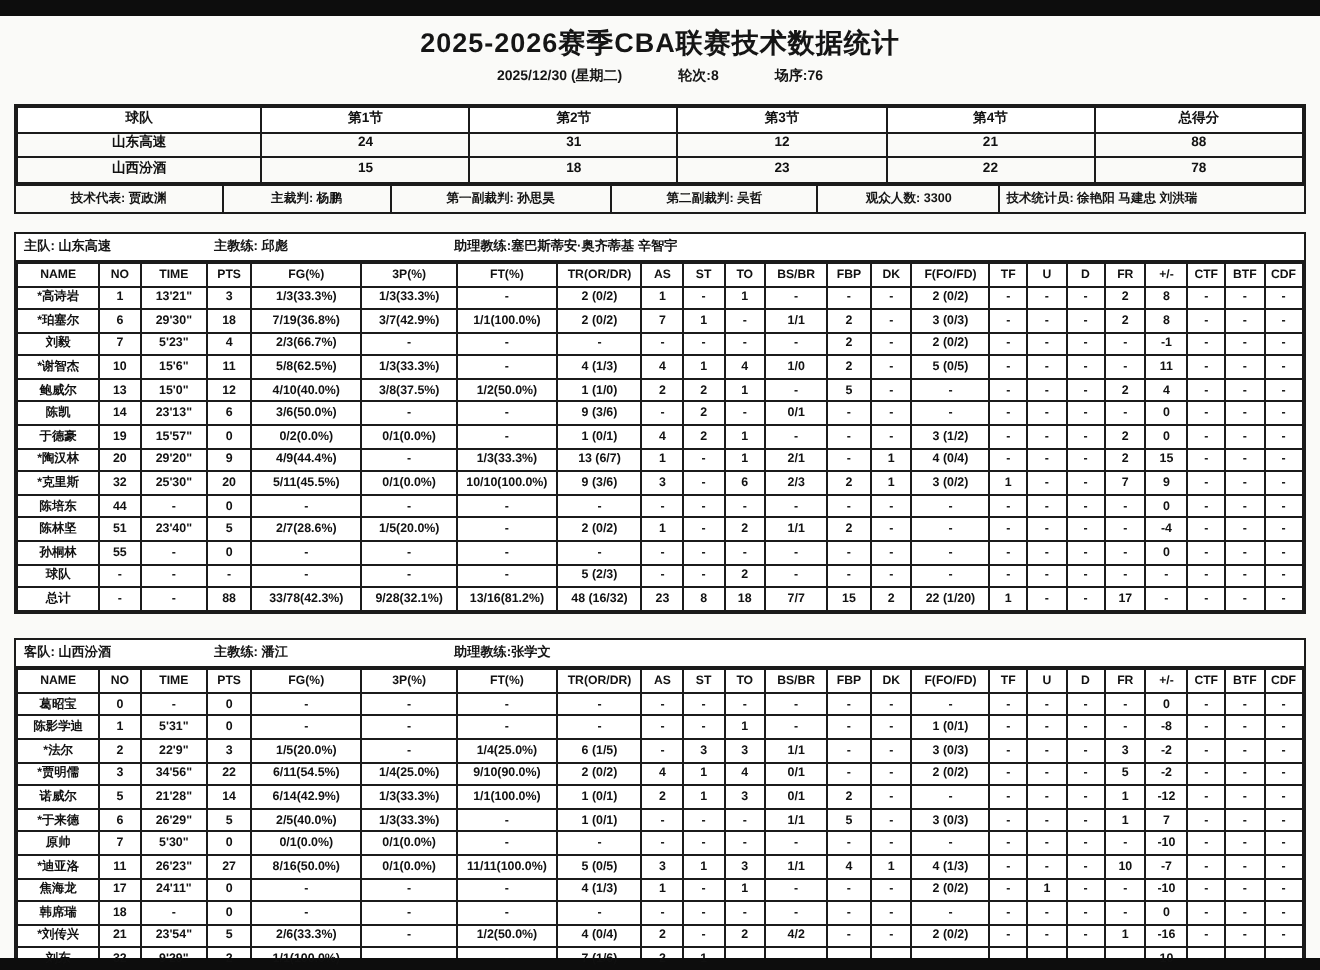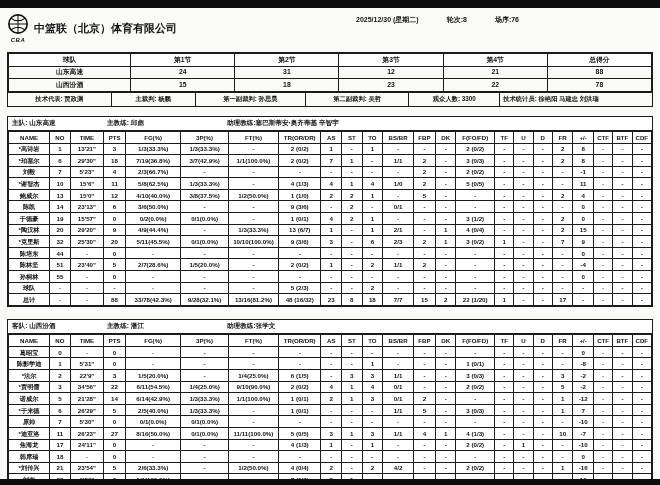--- a/index.html
+++ b/index.html
@@ -62,33 +62,22 @@
   .stat-table tr td:first-child{font-size:6.2px;}
 </style>
 </head>
 <body>
 
 <div class="photo-bar top"></div>
 
 <div class="sheet">
 
   <div class="hdr">
-    <div class="hdr-left">
-      <div class="logo">
-        <span>
-          <svg width="22" height="22" viewBox="0 0 24 24">
-            <circle cx="12" cy="12" r="10" fill="none" stroke="#111" stroke-width="1.8"></circle>
-            <path d="M4.5 5.5 C8.5 9.5 15.5 9.5 19.5 5.5 M4.5 18.5 C8.5 14.5 15.5 14.5 19.5 18.5 M12 2 v20 M2 12 h20" fill="none" stroke="#111" stroke-width="1.1"></path>
-          </svg>
-        </span>
-        <span class="cba">CBA</span>
-      </div>
-      <div class="company">中篮联（北京）体育有限公司</div>
-    </div>
     <div class="hdr-center">
+      <div class="title">2025-2026赛季CBA联赛技术数据统计</div>
       <div class="subline">
         <span>2025/12/30 (星期二)</span>
         <span>轮次:8</span>
         <span>场序:76</span>
       </div>
     </div>
   </div>
 
   <div class="score-wrap">
     <table>

